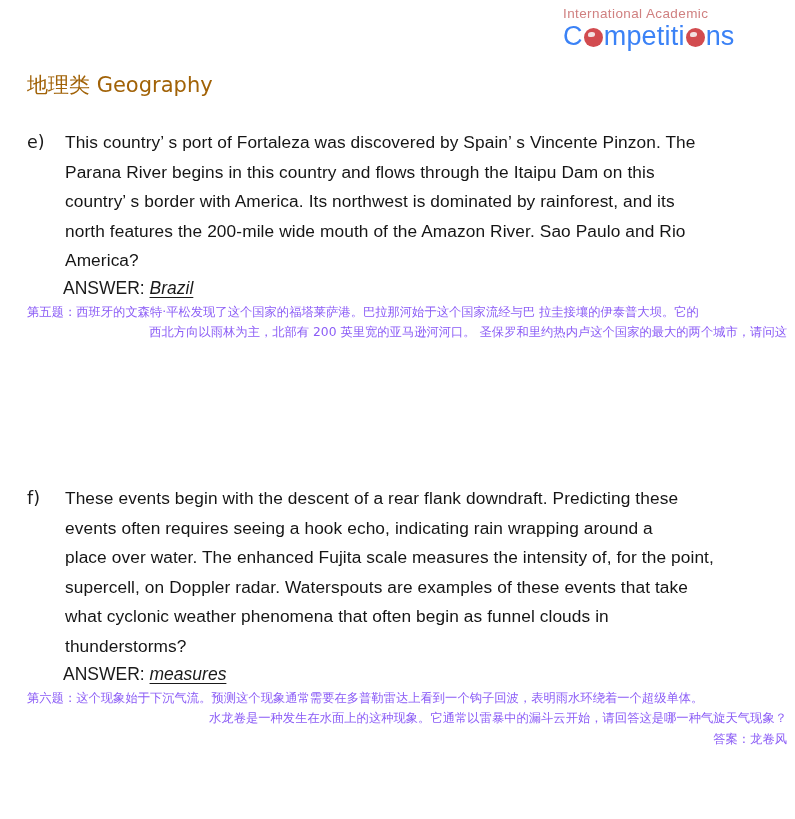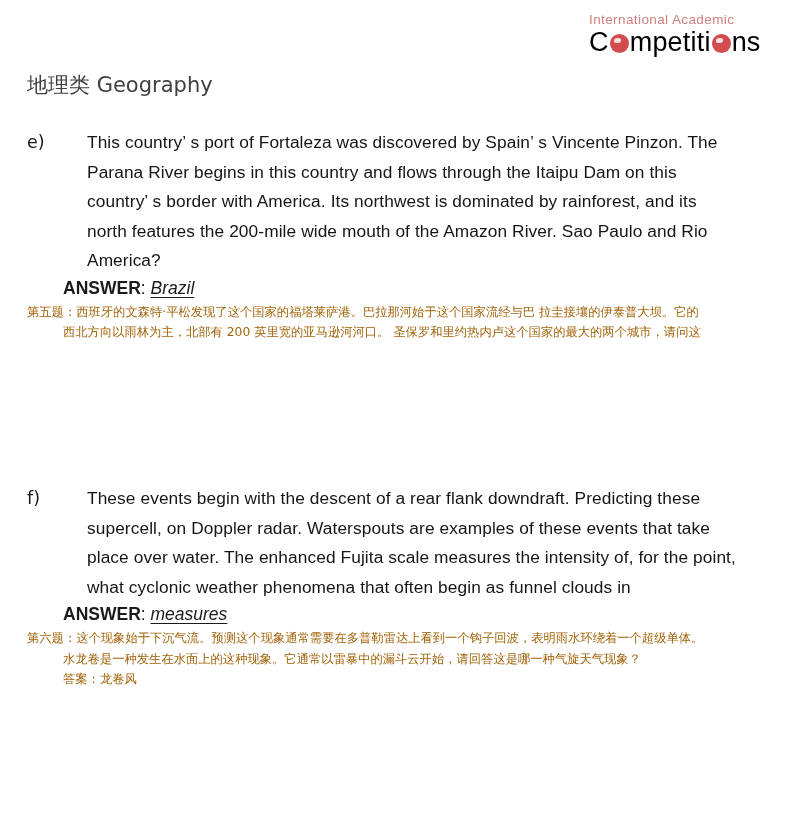--- a/index.html
+++ b/index.html
@@ -1,32 +1,32 @@
 <!DOCTYPE html>
 <html><head>
   <meta charset="utf-8">
   <style>
     html, body { margin: 0; padding: 0; background: #ffffff; }
     body { width: 795px; height: 819px; position: relative; overflow: hidden; font-family: "DejaVu Sans", "Liberation Sans", sans-serif; color: #1a1a1a; }
-    .logo { position: absolute; left: 589px; top: 6px; width: 200px; margin-top: 6px; }
+    .logo { position: absolute; left: 563px; top: 6px; width: 200px; }
     .logo-top { font-family: "Liberation Sans", sans-serif; font-size: 13.5px; color: #d08080; letter-spacing: 0.4px; line-height: 16px; white-space: nowrap; }
-    .logo-main { font-family: "Liberation Sans", sans-serif; font-size: 27px; color: #000000; line-height: 28px; white-space: nowrap; letter-spacing: 0.2px; }
+    .logo-main { font-family: "Liberation Sans", sans-serif; font-size: 27px; color: #3b82f6; line-height: 28px; white-space: nowrap; letter-spacing: 0.2px; }
     .globe { display: inline-block; width: 19px; height: 19px; border-radius: 50%; background: #d24b4f; vertical-align: -2px; position: relative; margin: 0 1px; }
     .globe::after { content: ""; position: absolute; left: 4px; top: 4px; width: 7px; height: 5px; background: #f3e0e0; border-radius: 50% 40% 50% 30%; }
-    .section-title { position: absolute; left: 27px; top: 71px; font-size: 21px; color: #404040; white-space: nowrap; font-family: "DejaVu Sans", sans-serif; }
+    .section-title { position: absolute; left: 27px; top: 71px; font-size: 21px; color: #a16207; white-space: nowrap; font-family: "DejaVu Sans", sans-serif; }
     .question { position: absolute; left: 27px; width: 760px; }
     .q-label { position: absolute; left: 0; top: 0; font-size: 17.5px; line-height: 29.6px; }
-    .q-text { margin-left: 60px; font-size: 17.3px; line-height: 29.6px; color: #151515; font-family: "Liberation Sans", sans-serif; letter-spacing: 0.1px; }
+    .q-text { margin-left: 38px; font-size: 17.3px; line-height: 29.6px; color: #151515; font-family: "Liberation Sans", sans-serif; letter-spacing: 0.1px; }
     .q-text .ln { display: block; white-space: nowrap; }
     .answer { margin-left: 36px; font-size: 17.5px; line-height: 24px; white-space: nowrap; font-family: "Liberation Sans", sans-serif; }
-    .answer-key { font-weight: bold; }
+    .answer-key { font-weight: normal; }
     .answer-val { text-decoration: underline; text-underline-offset: 3px; padding-right: 4px; font-style: italic; }
-    .cn { font-size: 12.3px; color: #a16207; line-height: 20.5px; margin-top: 2px; }
+    .cn { font-size: 12.3px; color: #8b5cf6; line-height: 20.5px; margin-top: 2px; }
     .cn .ln { display: block; white-space: nowrap; }
-    .cn .ind { padding-left: 36px; }
+    .cn .ind { padding-left: 36px; text-align: right; }
   </style>
 </head>
 <body>
 
 <div class="logo">
   <div class="logo-top">International Academic</div>
   <div class="logo-main"><span>C</span><span class="globe"></span><span>mpetiti</span><span class="globe"></span><span>ns</span></div>
 </div>
 
 <div class="section-title">地理类  Geography</div>
@@ -44,23 +44,25 @@
   <div class="cn">
     <span class="ln">第五题：西班牙的文森特·平松发现了这个国家的福塔莱萨港。巴拉那河始于这个国家流经与巴   拉圭接壤的伊泰普大坝。它的</span>
     <span class="ln ind">西北方向以雨林为主，北部有 200 英里宽的亚马逊河河口。      圣保罗和里约热内卢这个国家的最大的两个城市，请问这</span>
   </div>
 </div>
 
 <div class="question" style="top:484px;">
   <div class="q-label">f)</div>
   <div class="q-text">
     <span class="ln">These events begin with the descent of a rear flank downdraft. Predicting these</span>
+    <span class="ln">events often requires seeing a hook echo, indicating rain wrapping around a</span>
+    <span class="ln">place over water. The enhanced Fujita scale measures the intensity of, for the point,</span>
     <span class="ln">supercell, on Doppler radar. Waterspouts are examples of these events that take</span>
-    <span class="ln">place over water. The enhanced Fujita scale measures the intensity of, for the point,</span>
     <span class="ln">what cyclonic weather phenomena that often begin as funnel clouds in</span>
+    <span class="ln">thunderstorms?</span>
   </div>
   <div class="answer"><span class="answer-key">ANSWER</span><span>: </span><span class="answer-val">measures</span></div>
   <div class="cn">
     <span class="ln">第六题：这个现象始于下沉气流。预测这个现象通常需要在多普勒雷达上看到一个钩子回波，表明雨水环绕着一个超级单体。</span>
     <span class="ln ind">水龙卷是一种发生在水面上的这种现象。它通常以雷暴中的漏斗云开始，请回答这是哪一种气旋天气现象？</span>
     <span class="ln ind">答案：龙卷风</span>
   </div>
 </div>
 
 </body></html>

